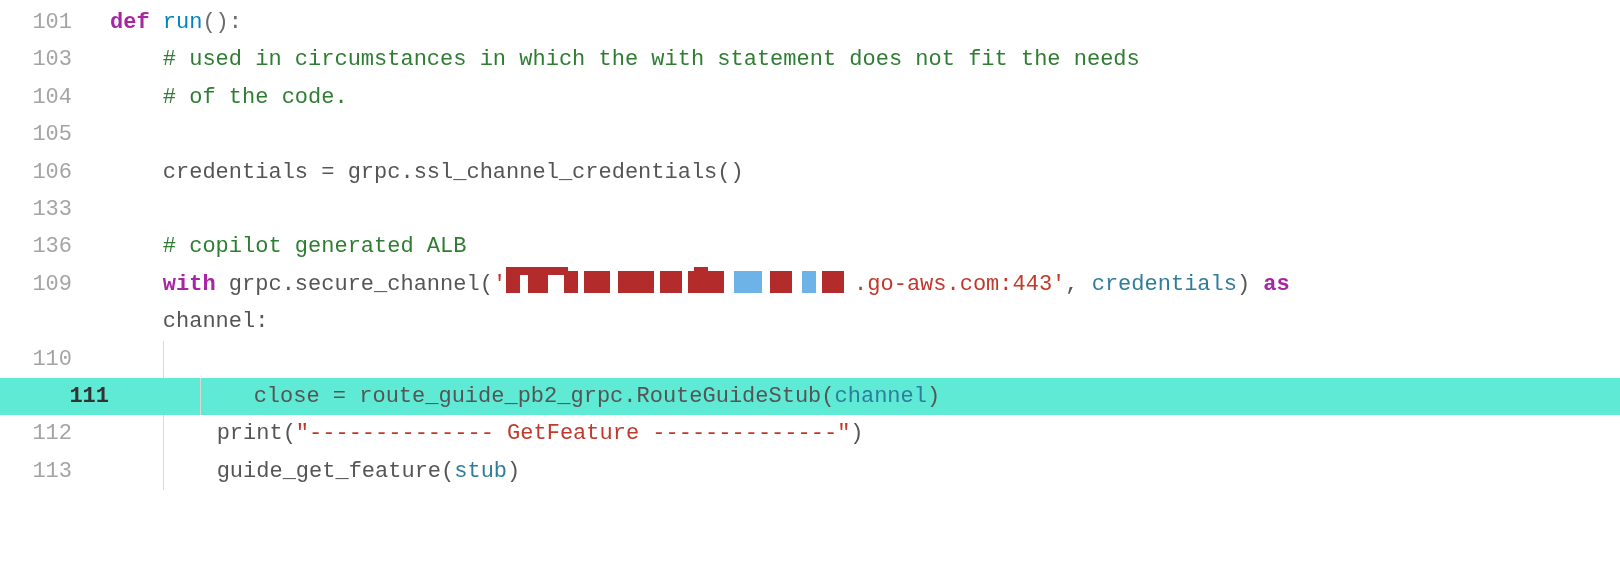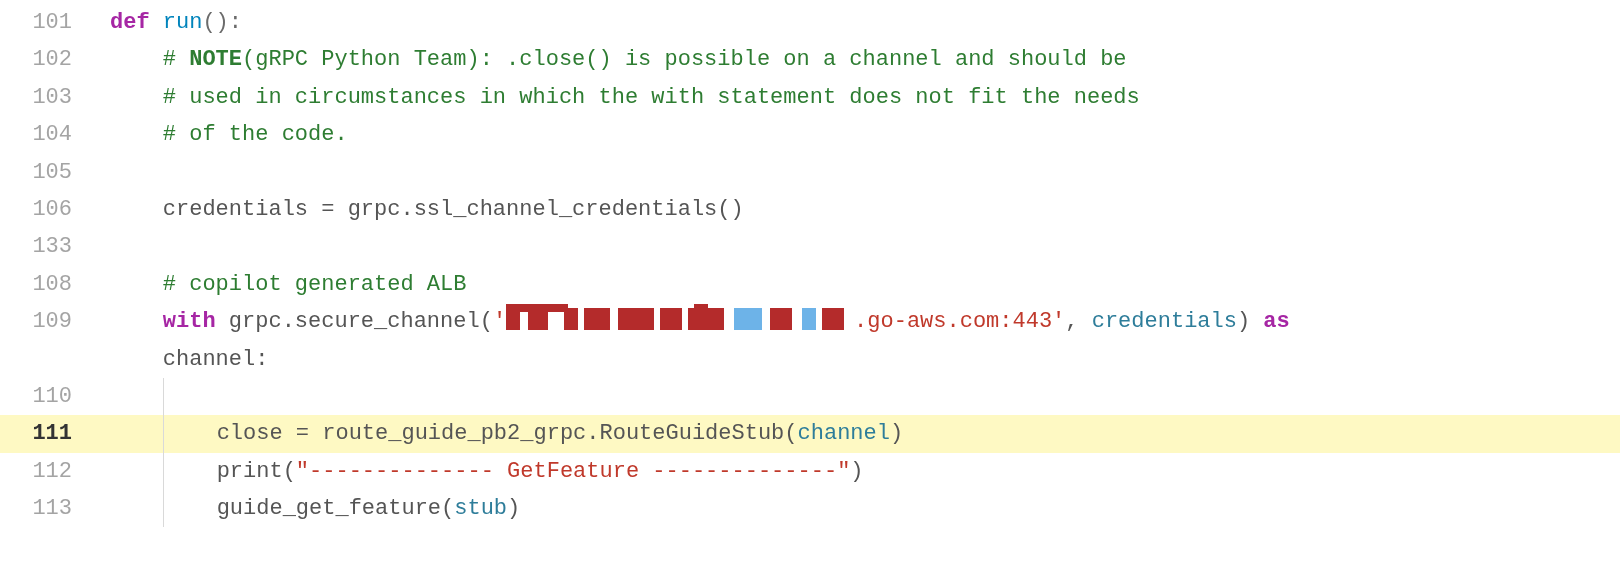--- a/index.html
+++ b/index.html
@@ -39,21 +39,22 @@
         #8fbfe0 2px,
         #ffffff 2px,
         #ffffff 4px
       );
     }
     .code {
       padding-left: 24px;
       flex: 1;
     }
     .line.current {
-      background: #fef9c3;
+      background: #5eead4;
+      padding-left: 37px;
     }
     .line.current .gutter {
       color: #333;
       font-weight: 600;
     }
     .indent-guide {
       border-left: 1px solid #d9d9d9;
       display: inline-block;
     }
     .tok-keyword { color: #a626a4; font-weight: 600; }
@@ -95,26 +96,25 @@
           #b42b2b 50px 62px, transparent 62px 188px,
           #b42b2b 188px 202px, transparent 202px 100%
         );
     }
   </style>
 </head>
 <body>
 
 <div class="editor">
     <div class="line"><div class="gutter">101</div><div class="change-bar"></div><div class="code"><span></span><span class="tok-keyword">def</span><span> </span><span class="tok-def">run</span><span class="tok-paren">():</span></div></div>
-    <div class="line"><div class="gutter">102</div><div class="change-bar"></div><div class="code"><span>    </span><span class="tok-comment"># </span><span class="tok-comment-strong">NOTE</span><span class="tok-comment">(gRPC Python Team): .close() is possible on a channel and should be</span></div></div>
     <div class="line"><div class="gutter">103</div><div class="change-bar"></div><div class="code"><span>    </span><span class="tok-comment"># used in circumstances in which the with statement does not fit the needs</span></div></div>
     <div class="line"><div class="gutter">104</div><div class="change-bar"></div><div class="code"><span>    </span><span class="tok-comment"># of the code.</span></div></div>
     <div class="line"><div class="gutter">105</div><div class="change-bar active"></div><div class="code"><span></span></div></div>
     <div class="line"><div class="gutter">106</div><div class="change-bar active"></div><div class="code"><span>    </span><span class="tok-ident">credentials = grpc.ssl_channel_credentials()</span></div></div>
     <div class="line"><div class="gutter">133</div><div class="change-bar active"></div><div class="code"><span></span></div></div>
-    <div class="line"><div class="gutter">108</div><div class="change-bar active"></div><div class="code"><span>    </span><span class="tok-comment"># copilot generated ALB</span></div></div>
+    <div class="line"><div class="gutter">136</div><div class="change-bar active"></div><div class="code"><span>    </span><span class="tok-comment"># copilot generated ALB</span></div></div>
     <div class="line"><div class="gutter">109</div><div class="change-bar active"></div><div class="code"><span>    </span><span class="tok-keyword">with</span><span> </span><span class="tok-ident">grpc.secure_channel(</span><span class="tok-string">'</span><span class="pixelated"></span><span class="tok-string">.go-aws.com:443'</span><span class="tok-ident">, </span><span class="tok-param">credentials</span><span class="tok-ident">) </span><span class="tok-keyword">as</span></div></div>
     <div class="line"><div class="gutter"></div><div class="change-bar active"></div><div class="code"><span>    </span><span class="tok-ident">channel:</span></div></div>
     <div class="line"><div class="gutter">110</div><div class="change-bar active"></div><div class="code"><span>    </span><span class="indent-guide"> </span></div></div>
     <div class="line current"><div class="gutter">111</div><div class="change-bar"></div><div class="code"><span>    </span><span class="indent-guide">    </span><span class="tok-ident">close = route_guide_pb2_grpc.RouteGuideStub(</span><span class="tok-param">channel</span><span class="tok-ident">)</span></div></div>
     <div class="line"><div class="gutter">112</div><div class="change-bar"></div><div class="code"><span>    </span><span class="indent-guide">    </span><span class="tok-ident">print(</span><span class="tok-string">"-------------- GetFeature --------------"</span><span class="tok-ident">)</span></div></div>
     <div class="line"><div class="gutter">113</div><div class="change-bar"></div><div class="code"><span>    </span><span class="indent-guide">    </span><span class="tok-ident">guide_get_feature(</span><span class="tok-param">stub</span><span class="tok-ident">)</span></div></div>
   </div>
 
 </body></html>

